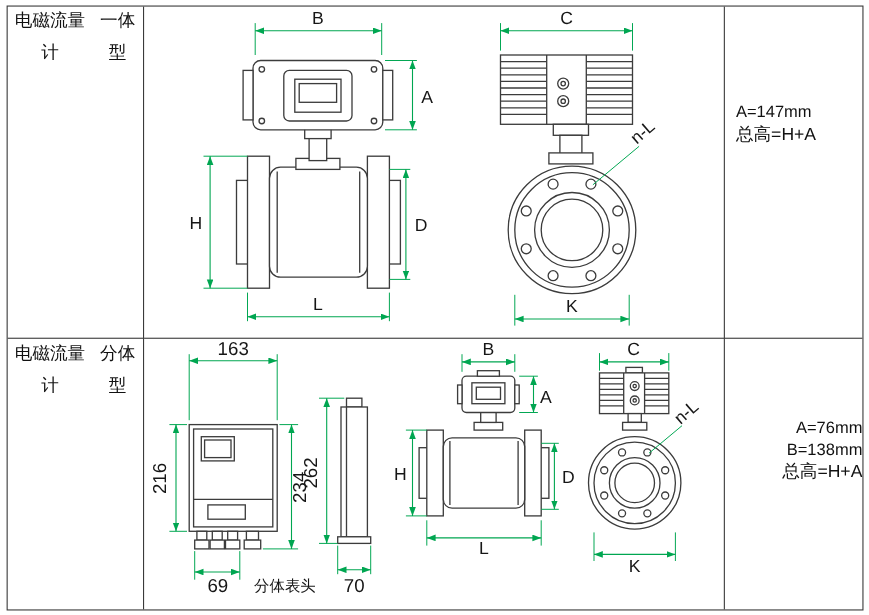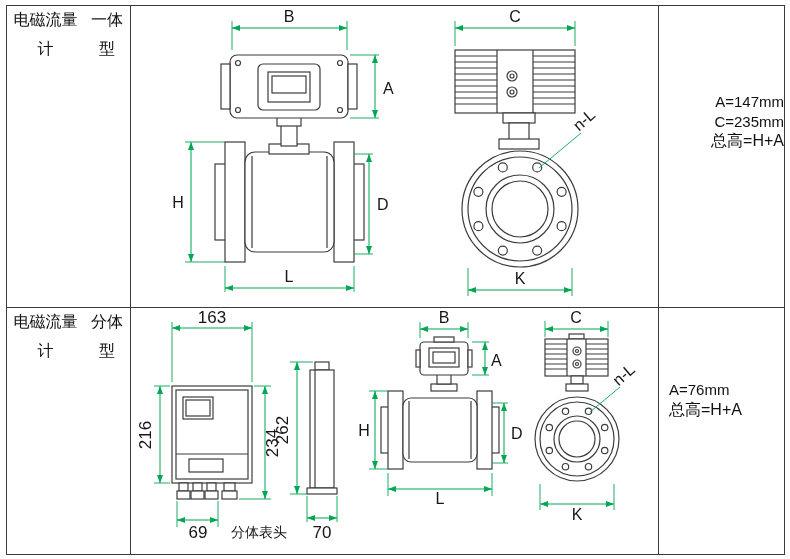--- a/index.html
+++ b/index.html
@@ -7,22 +7,22 @@
   .frame { position:absolute; left:6px; top:5px; width:777px; height:548px; border:1px solid #3a3a3a;
            display:grid; grid-template-columns:124px 528px 1fr; grid-template-rows:302px 1fr; background:#fff; }
   .cell { position:relative; overflow:hidden; }
   .b-r { border-right:1px solid #3a3a3a; }
   .b-b { border-bottom:1px solid #3a3a3a; }
   .row-label { display:flex; flex-direction:row; align-items:flex-start; justify-content:center;
                font-size:16px; line-height:1.8; color:#111; text-align:center; }
   .specs { font-size:15px; color:#111; padding-left:10px; }
   .specs .line { line-height:1.3; }
   .specs .total { font-size:16px; }
-  .specs-top { padding-top:86px;text-align:right; }
-  .specs-bottom { padding-top:72px; }
+  .specs-top { padding-top:86px; }
+  .specs-bottom { padding-top:72px;text-align:right; }
   svg { display:block; }
   svg text { fill:#161616; font-size:16px; }
   svg text.num { font-size:17px; }
   svg text.cap { font-size:14px; }
   .ln  { stroke:#3c3c3c; stroke-width:1.2; fill:none; }
   .lnf { stroke:#3c3c3c; stroke-width:1.2; fill:#fff; }
   .dim { stroke:#00A651; stroke-width:1; fill:none; }
   .ext { stroke:#00A651; stroke-width:0.9; fill:none; }
 </style>
 </head>
@@ -123,21 +123,20 @@
         <text x="389" y="278" text-anchor="middle">K</text>
 
         <path class="ext" d="M408 162L450 127"></path>
         <text transform="translate(449,130) rotate(-41)" x="2" y="-4">n-L</text>
       </g>
     </svg>
   </div>
 
   <div class="cell b-b specs specs-top">
     <div class="line">A=147mm</div>
-    <div class="line">C=235mm</div>
     <div class="total">总高=H+A</div>
   </div>
 
   <div class="cell b-r row-label">
     <span>电磁流量计</span>
     <span>分体型</span>
   </div>
 
   <div class="cell b-r">
     <svg width="527" height="245" viewBox="0 0 527 245">
@@ -272,16 +271,17 @@
         <text x="446" y="212" text-anchor="middle">K</text>
 
         <path class="ext" d="M459 104L489 79"></path>
         <text transform="translate(488,82) rotate(-41)" x="2" y="-3">n-L</text>
       </g>
     </svg>
   </div>
 
   <div class="cell specs specs-bottom">
     <div class="line">A=76mm</div>
+    <div class="line">B=138mm</div>
     <div class="total">总高=H+A</div>
   </div>
 
 </div>
 
 </body></html>

